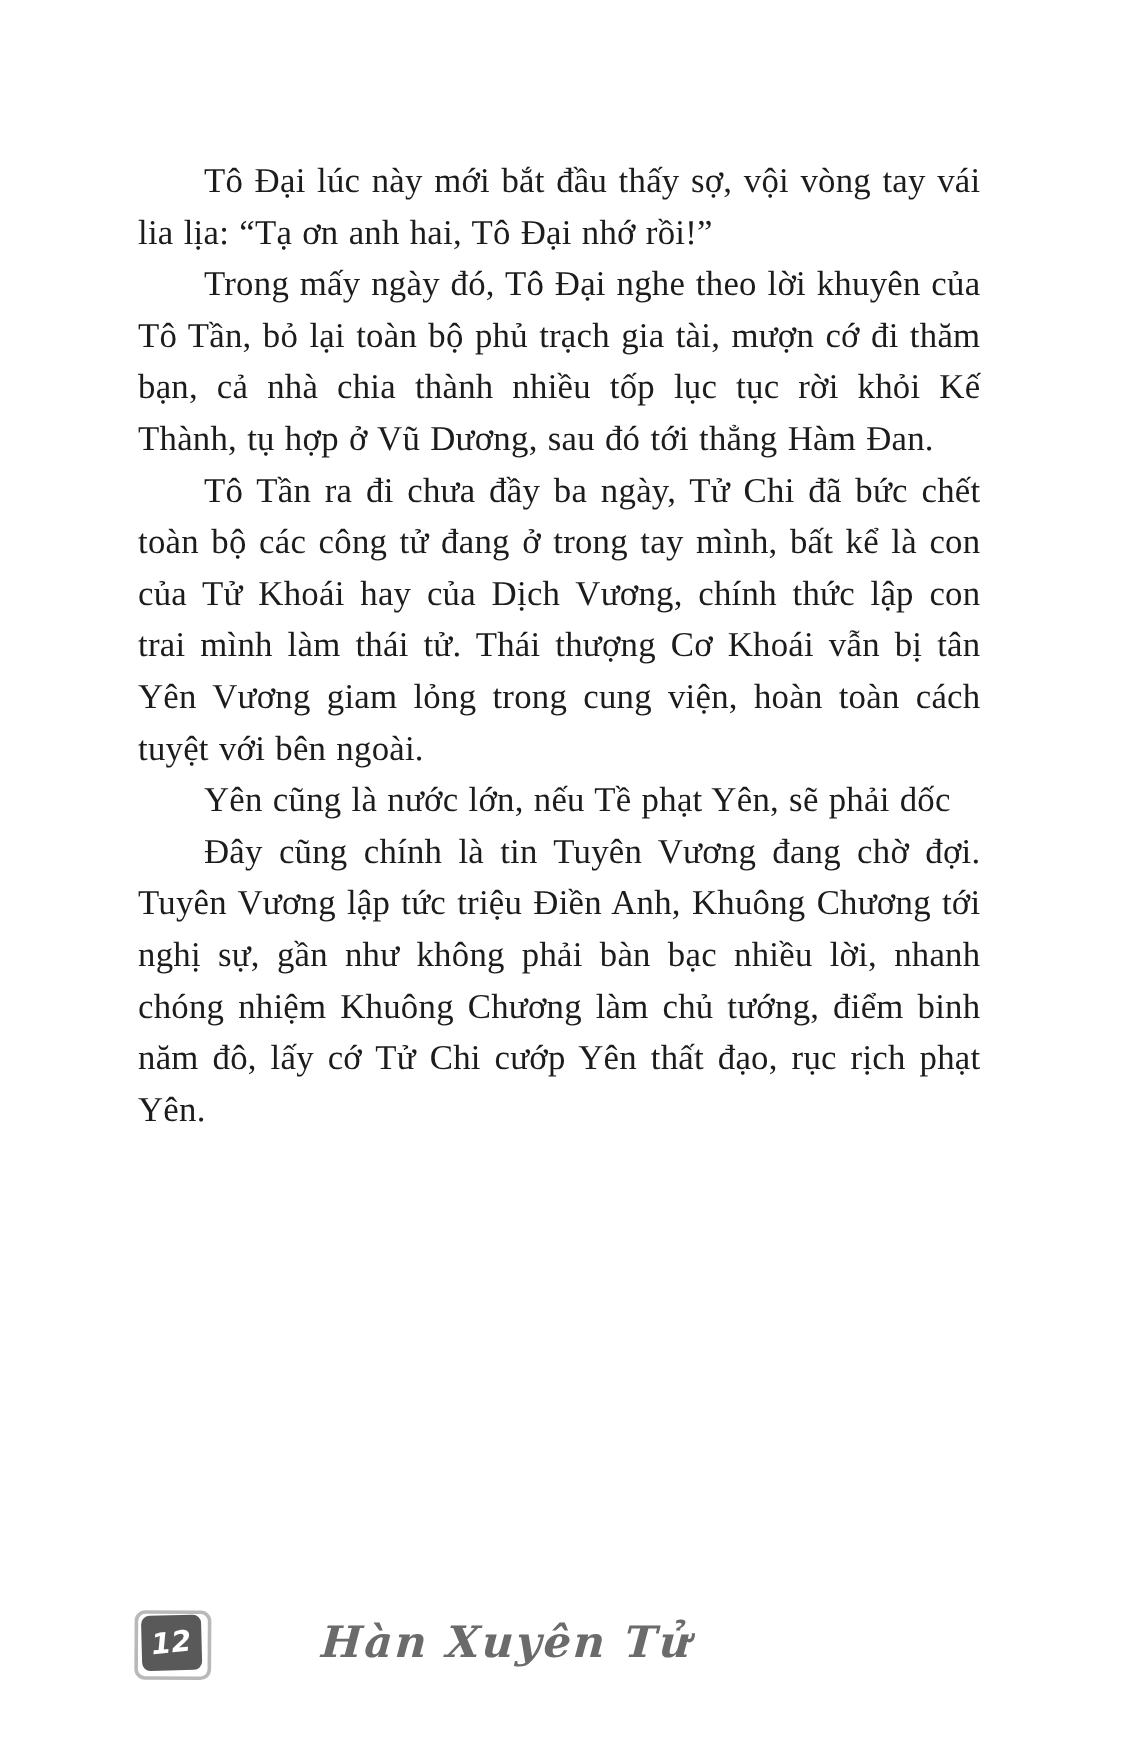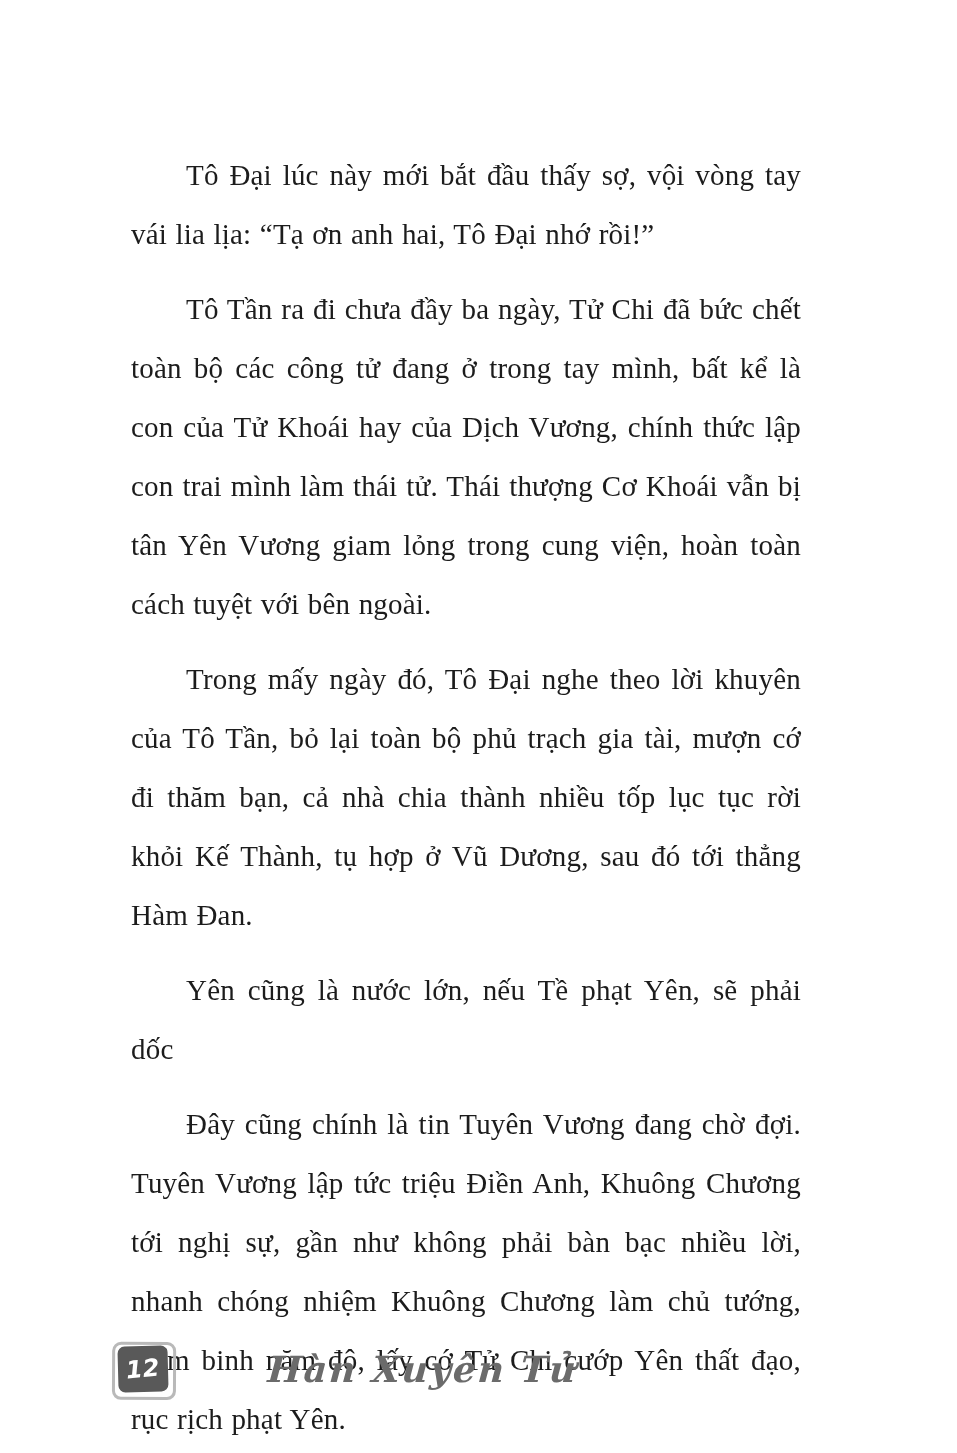--- a/index.html
+++ b/index.html
@@ -16,23 +16,23 @@
     font-family: "Liberation Serif", "DejaVu Serif", serif;
     color: #1c1c1c;
   }
   .content {
     position: absolute;
     top: 130px;
     left: 115px;
     width: 702px;
   }
   .para {
-    margin: 16px;
+    margin: 0;
     font-size: 29px;
-    line-height: 59px;
+    line-height: 43px;
     text-align: justify;
     text-indent: 55px;
     letter-spacing: 0.2px;
     word-spacing: 1px;
   }
   .para.gap-before {
     margin-top: 57px;
   }
   .footer {
     position: absolute;
@@ -85,22 +85,22 @@
     transform: skewX(-4deg);
   }
 </style>
 </head>
 <body>
 
 <div class="page">
 
   <div class="content">
     <p class="para">Tô Đại lúc này mới bắt đầu thấy sợ, vội vòng tay vái lia lịa: “Tạ ơn anh hai, Tô Đại nhớ rồi!”</p>
+    <p class="para">Trong mấy ngày đó, Tô Đại nghe theo lời khuyên của Tô Tần, bỏ lại toàn bộ phủ trạch gia tài, mượn cớ đi thăm bạn, cả nhà chia thành nhiều tốp lục tục rời khỏi Kế Thành, tụ hợp ở Vũ Dương, sau đó tới thẳng Hàm Đan.</p>
     <p class="para">Tô Tần ra đi chưa đầy ba ngày, Tử Chi đã bức chết toàn bộ các công tử đang ở trong tay mình, bất kể là con của Tử Khoái hay của Dịch Vương, chính thức lập con trai mình làm thái tử. Thái thượng Cơ Khoái vẫn bị tân Yên Vương giam lỏng trong cung viện, hoàn toàn cách tuyệt với bên ngoài.</p>
-    <p class="para">Trong mấy ngày đó, Tô Đại nghe theo lời khuyên của Tô Tần, bỏ lại toàn bộ phủ trạch gia tài, mượn cớ đi thăm bạn, cả nhà chia thành nhiều tốp lục tục rời khỏi Kế Thành, tụ hợp ở Vũ Dương, sau đó tới thẳng Hàm Đan.</p>
     <p class="para">Yên cũng là nước lớn, nếu Tề phạt Yên, sẽ phải dốc</p>
     <p class="para">Đây cũng chính là tin Tuyên Vương đang chờ đợi. Tuyên Vương lập tức triệu Điền Anh, Khuông Chương tới nghị sự, gần như không phải bàn bạc nhiều lời, nhanh chóng nhiệm Khuông Chương làm chủ tướng, điểm binh năm đô, lấy cớ Tử Chi cướp Yên thất đạo, rục rịch phạt Yên.</p>
   </div>
 
   <div class="footer">
     <div class="page-badge">
       <span class="page-number">12</span>
     </div>
     <div class="book-title">Hàn Xuyên Tử</div>
   </div>

